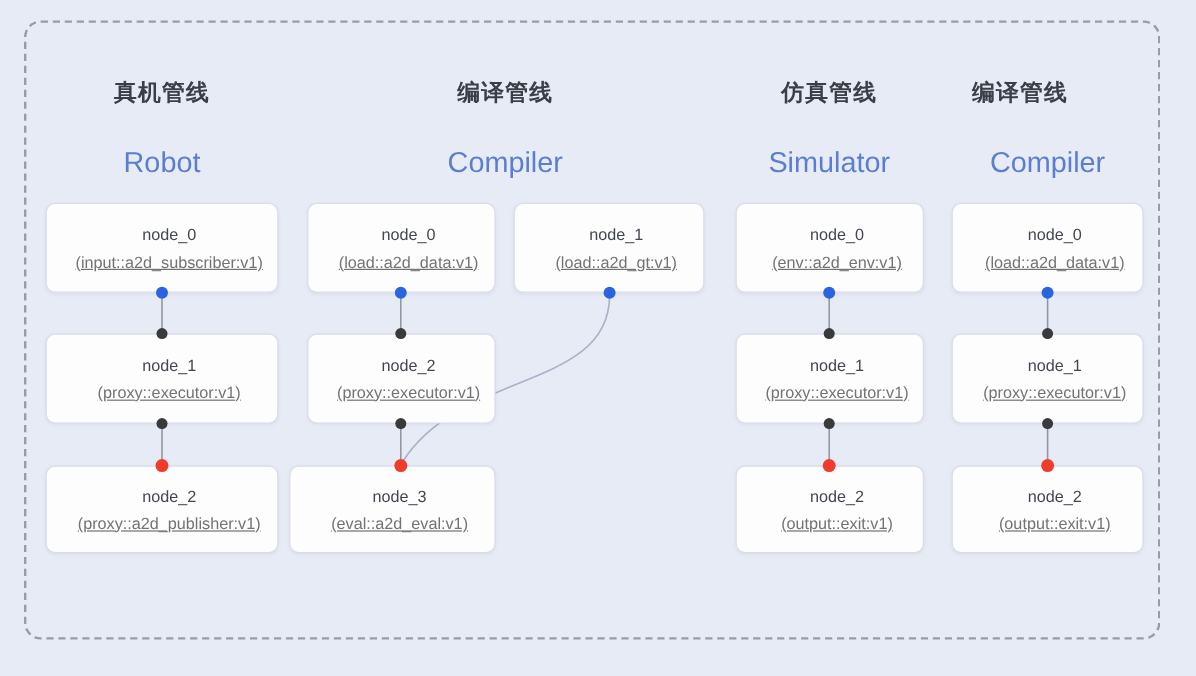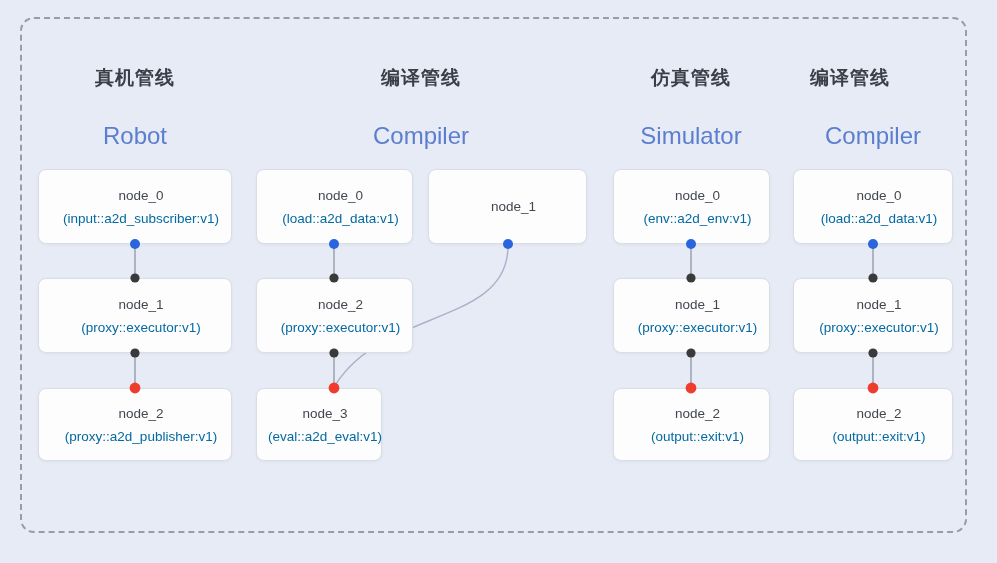--- a/index.html
+++ b/index.html
@@ -78,23 +78,24 @@
     padding-left: 12px;
   }
   .node-name {
     font-size: 13.5px;
     color: #42474f;
     line-height: 23px;
     white-space: nowrap;
   }
   .node-type {
     font-size: 13.5px;
-    color: #0369a1;
+    color: #737373;
     line-height: 23px;
     white-space: nowrap;
+    text-decoration: underline;
   }
 </style>
 </head>
 <body>
 
 <div class="canvas">
 
   <div class="dashed-frame"></div>
 
   <svg class="layer layer-under" width="997" height="563" viewBox="0 0 997 563">
@@ -125,26 +126,27 @@
     <div class="node-name">node_2</div>
     <div class="node-type">(proxy::a2d_publisher:v1)</div>
   </div>
 
   <div class="node-box" style="left:256px;top:169px;width:157px;height:75px">
     <div class="node-name">node_0</div>
     <div class="node-type">(load::a2d_data:v1)</div>
   </div>
   <div class="node-box" style="left:428px;top:169px;width:159px;height:75px">
     <div class="node-name">node_1</div>
+    <div class="node-type">(load::a2d_gt:v1)</div>
   </div>
   <div class="node-box" style="left:256px;top:278px;width:157px;height:75px">
     <div class="node-name">node_2</div>
     <div class="node-type">(proxy::executor:v1)</div>
   </div>
-  <div class="node-box" style="left:256px;top:388px;width:126px;height:73px">
+  <div class="node-box" style="left:241px;top:388px;width:172px;height:73px">
     <div class="node-name">node_3</div>
     <div class="node-type">(eval::a2d_eval:v1)</div>
   </div>
 
   <div class="node-box" style="left:613px;top:169px;width:157px;height:75px">
     <div class="node-name">node_0</div>
     <div class="node-type">(env::a2d_env:v1)</div>
   </div>
   <div class="node-box" style="left:613px;top:278px;width:157px;height:75px">
     <div class="node-name">node_1</div>

